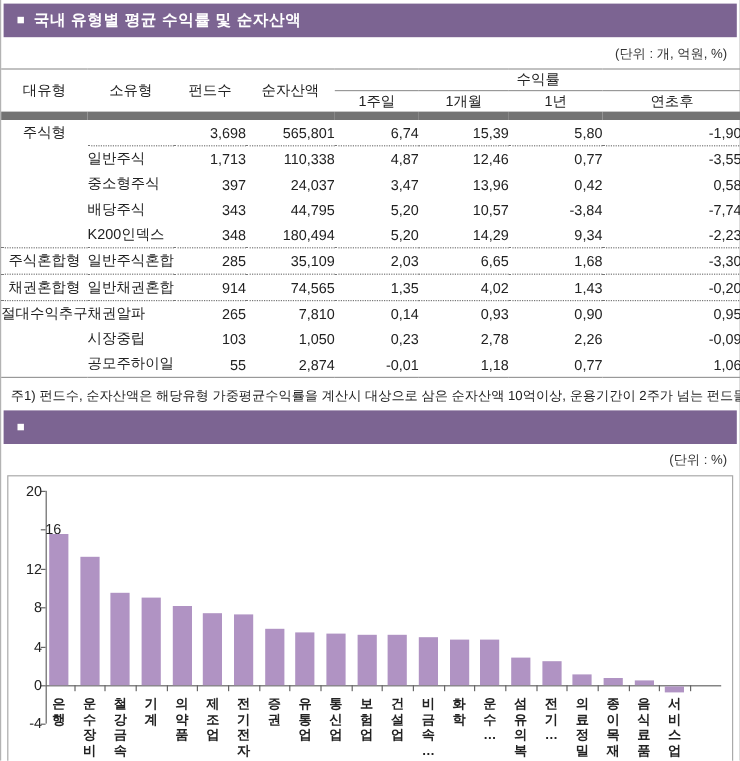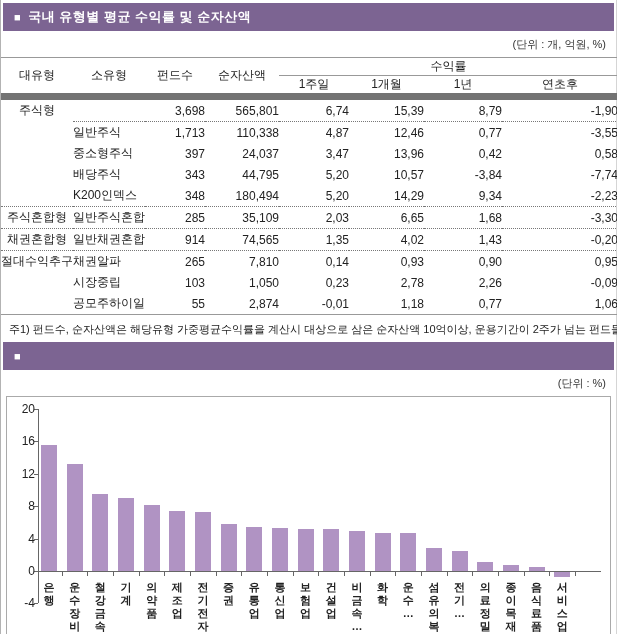--- a/index.html
+++ b/index.html
@@ -107,21 +107,21 @@
       </tr>
     </thead>
     <tbody>
       <tr class="sep-partial">
         <td class="c-maj">주식형</td>
         <td class="c-min"></td>
         <td class="num">3,698</td>
         <td class="num">565,801</td>
         <td class="num">6,74</td>
         <td class="num">15,39</td>
-        <td class="num">8,79</td>
+        <td class="num">5,80</td>
         <td class="num-last neg">-1,90</td>
       </tr>
       <tr>
         <td class="c-maj"></td>
         <td class="c-min">일반주식</td>
         <td class="num">1,713</td>
         <td class="num">110,338</td>
         <td class="num">4,87</td>
         <td class="num">12,46</td>
         <td class="num">0,77</td>
@@ -218,21 +218,21 @@
 
   <div class="unit-row">(단위 : %)</div>
 
   <div class="chart-box">
     <div id="plot" class="abs" style="left:0;top:0;right:0;bottom:0;">
         <div class="abs axis-line" style="left: 31px; top: 12px; width: 1px; height: 194.4px;"></div>
         <div class="abs axis-line" style="left: 31px; top: 174px; width: 563px; height: 1px;"></div>
         <div class="abs tick" style="left: 27px; top: 12px; width: 4px; height: 1px;"></div>
         <div class="abs ytick-label" style="left: 0px; top: 5px;">20</div>
         <div class="abs tick" style="left: 27px; top: 44.4px; width: 4px; height: 1px;"></div>
-        <div class="abs ytick-label" style="left: 0px; top: 37.4px;">16</div>
+        <div class="abs ytick-label" style="left: 16px; top: 37.4px;">16</div>
         <div class="abs tick" style="left: 27px; top: 76.8px; width: 4px; height: 1px;"></div>
         <div class="abs ytick-label" style="left: 0px; top: 69.8px;">12</div>
         <div class="abs tick" style="left: 27px; top: 109.2px; width: 4px; height: 1px;"></div>
         <div class="abs ytick-label" style="left: 0px; top: 102.2px;">8</div>
         <div class="abs tick" style="left: 27px; top: 141.6px; width: 4px; height: 1px;"></div>
         <div class="abs ytick-label" style="left: 0px; top: 134.6px;">4</div>
         <div class="abs tick" style="left: 27px; top: 174px; width: 4px; height: 1px;"></div>
         <div class="abs ytick-label" style="left: 0px; top: 167px;">0</div>
         <div class="abs tick" style="left: 27px; top: 206.4px; width: 4px; height: 1px;"></div>
         <div class="abs ytick-label" style="left: 0px; top: 199.4px;">-4</div>

